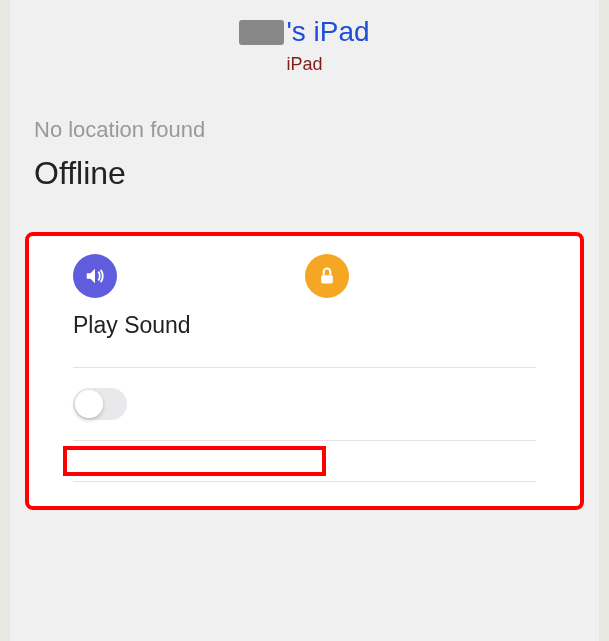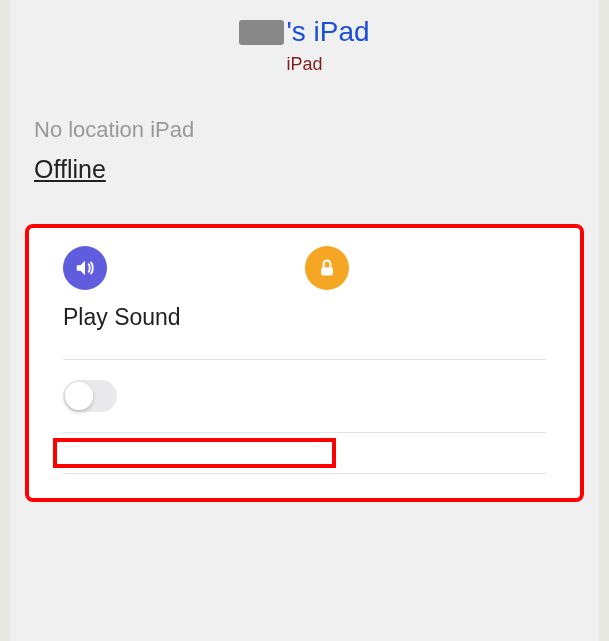--- a/index.html
+++ b/index.html
@@ -50,30 +50,29 @@
     }
     .status-section {
       padding: 30px 24px 20px;
     }
     .status-label {
       font-size: 22px;
       color: #999;
       margin-bottom: 12px;
     }
     .status-value {
-      font-size: 25px;
+      font-size: 32px;
       color: #222;
-      text-decoration: underline;
     }
     .actions-card {
       background: #fff;
       margin: 20px 15px 0;
       border-radius: 8px;
       border: 4px solid #f00;
-      padding: 18px 6px 24px;
+      padding: 18px 16px 24px;
     }
     .top-actions {
       display: flex;
       padding: 0 28px;
       margin-bottom: 28px;
     }
     .action-btn {
       flex: 1;
       display: flex;
       flex-direction: column;
@@ -152,21 +151,21 @@
 <div class="container">
   <div class="header">
     <div class="title-row">
       <span class="redacted-name"></span>
       <span class="device-title">'s iPad</span>
     </div>
     <div class="device-type">iPad</div>
   </div>
 
   <div class="status-section">
-    <div class="status-label">No location iPad</div>
+    <div class="status-label">No location found</div>
     <div class="status-value">Offline</div>
   </div>
 
   <div class="actions-card">
     <div class="top-actions">
       <div class="action-btn">
         <div class="action-icon icon-purple">
           <svg width="22" height="22" viewBox="0 0 24 24" fill="none">
             <path d="M3 9v6h4l5 5V4L7 9H3z" fill="#fff"></path>
             <path d="M16 8c1.5 1 1.5 7 0 8M18.5 6c2.5 2 2.5 10 0 12" stroke="#fff" stroke-width="2" stroke-linecap="round" fill="none"></path>

